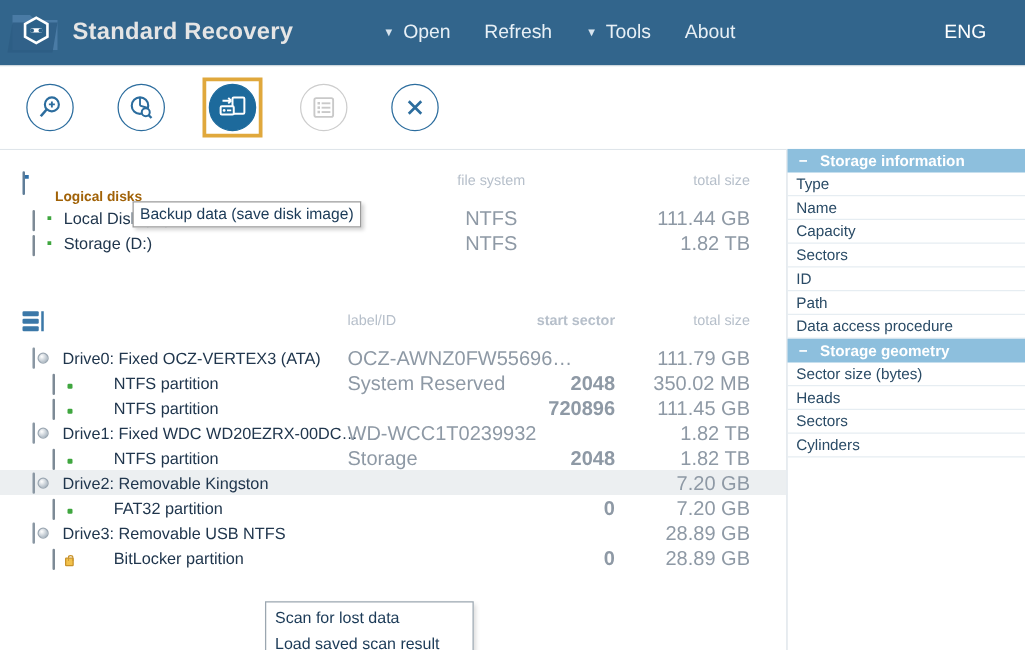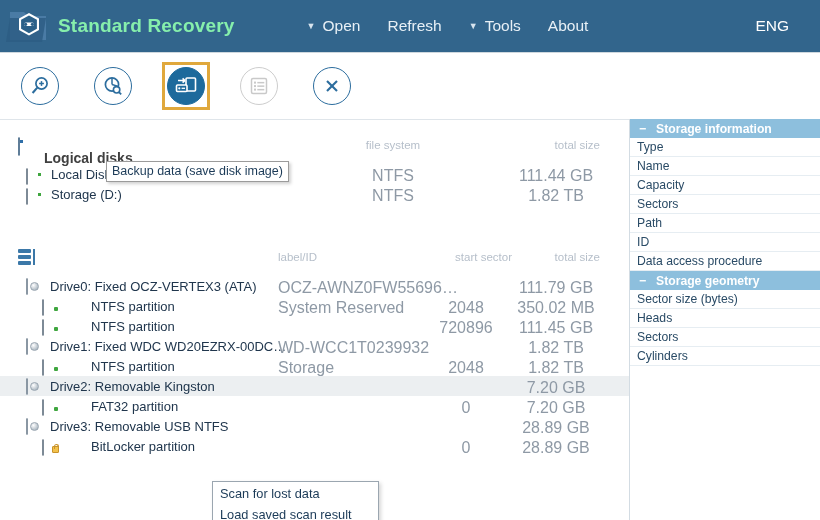--- a/index.html
+++ b/index.html
@@ -16,21 +16,21 @@
   #header {
     height:53px;
     background:#32658c;
     display:flex;
     align-items:center;
     position:relative;
     border-bottom:1px solid #cfd8de;
   }
   #logo-wrap { width:58px; height:53px; position:relative; flex:0 0 58px; }
   #app-title {
-    color:#86efac;
+    color:#e5e5e5;
     font-size:19px;
     font-weight:bold;
     letter-spacing:.2px;
     white-space:nowrap;
   }
   .menu-group { display:flex; align-items:center; }
   .caret {
     color:#d7e4ee;
     font-size:9px;
     margin-right:7px;
@@ -125,23 +125,23 @@
   
   .section { position:relative; }
   .sec-header {
     height:26px;
     display:flex;
     align-items:center;
     position:relative;
     padding-left:18px;
   }
   .sec-title {
-    font-size:14px;
+    font-size:11px;
     font-weight:bold;
-    color:#404040;
+    color:#a16207;
     margin-left:10px;
     white-space:nowrap;
     margin-top:26px;
   }
   .col-h {
     position:absolute;
     font-size:11.5px;
     color:#b6bfca;
     font-weight:normal;
     top:7px;
@@ -158,27 +158,27 @@
   }
   .row.selected { background:#eceff1; }
   .row .r-label { margin-left:8px; }
   .row.indent { padding-left:42px;gap:24px; }
   .cell {
     position:absolute;
     font-size:16px;
     color:#8e99a5;
     top:3px;
   }
-  .cell.num { text-align:center; }
+  .cell.num { text-align:right; }
 
   
   .c-fs   { left:360px; width:66px; text-align:center; }
   .c-ts   { left:512px; width:88px; text-align:right; }
   .c-lbl  { left:278px; }
-  .c-ss   { left:420px; width:92px; text-align:right; }
+  .c-ss   { left:400px; width:92px; text-align:right;font-weight:bold; }
 
   
   .ico { display:inline-block; position:relative; flex:0 0 auto; }
 
   
   .ico-monitor { width:16px; height:15px; }
   .ico-monitor .scr {
     width:16px; height:11px;
     border:1.6px solid #5f7d98;
     background:linear-gradient(135deg,#bcd9ee 0%,#e8f3fb 60%);
@@ -537,22 +537,22 @@
   <div id="right-pane">
 
     <div class="panel-header">
       <span class="minus">−</span>
       <span>Storage information</span>
     </div>
     <div class="panel-row">Type</div>
     <div class="panel-row">Name</div>
     <div class="panel-row">Capacity</div>
     <div class="panel-row">Sectors</div>
+    <div class="panel-row">ID</div>
     <div class="panel-row">Path</div>
-    <div class="panel-row">ID</div>
     <div class="panel-row">Data access procedure</div>
 
     <div class="panel-header">
       <span class="minus">−</span>
       <span>Storage geometry</span>
     </div>
     <div class="panel-row">Sector size (bytes)</div>
     <div class="panel-row">Heads</div>
     <div class="panel-row">Sectors</div>
     <div class="panel-row">Cylinders</div>

